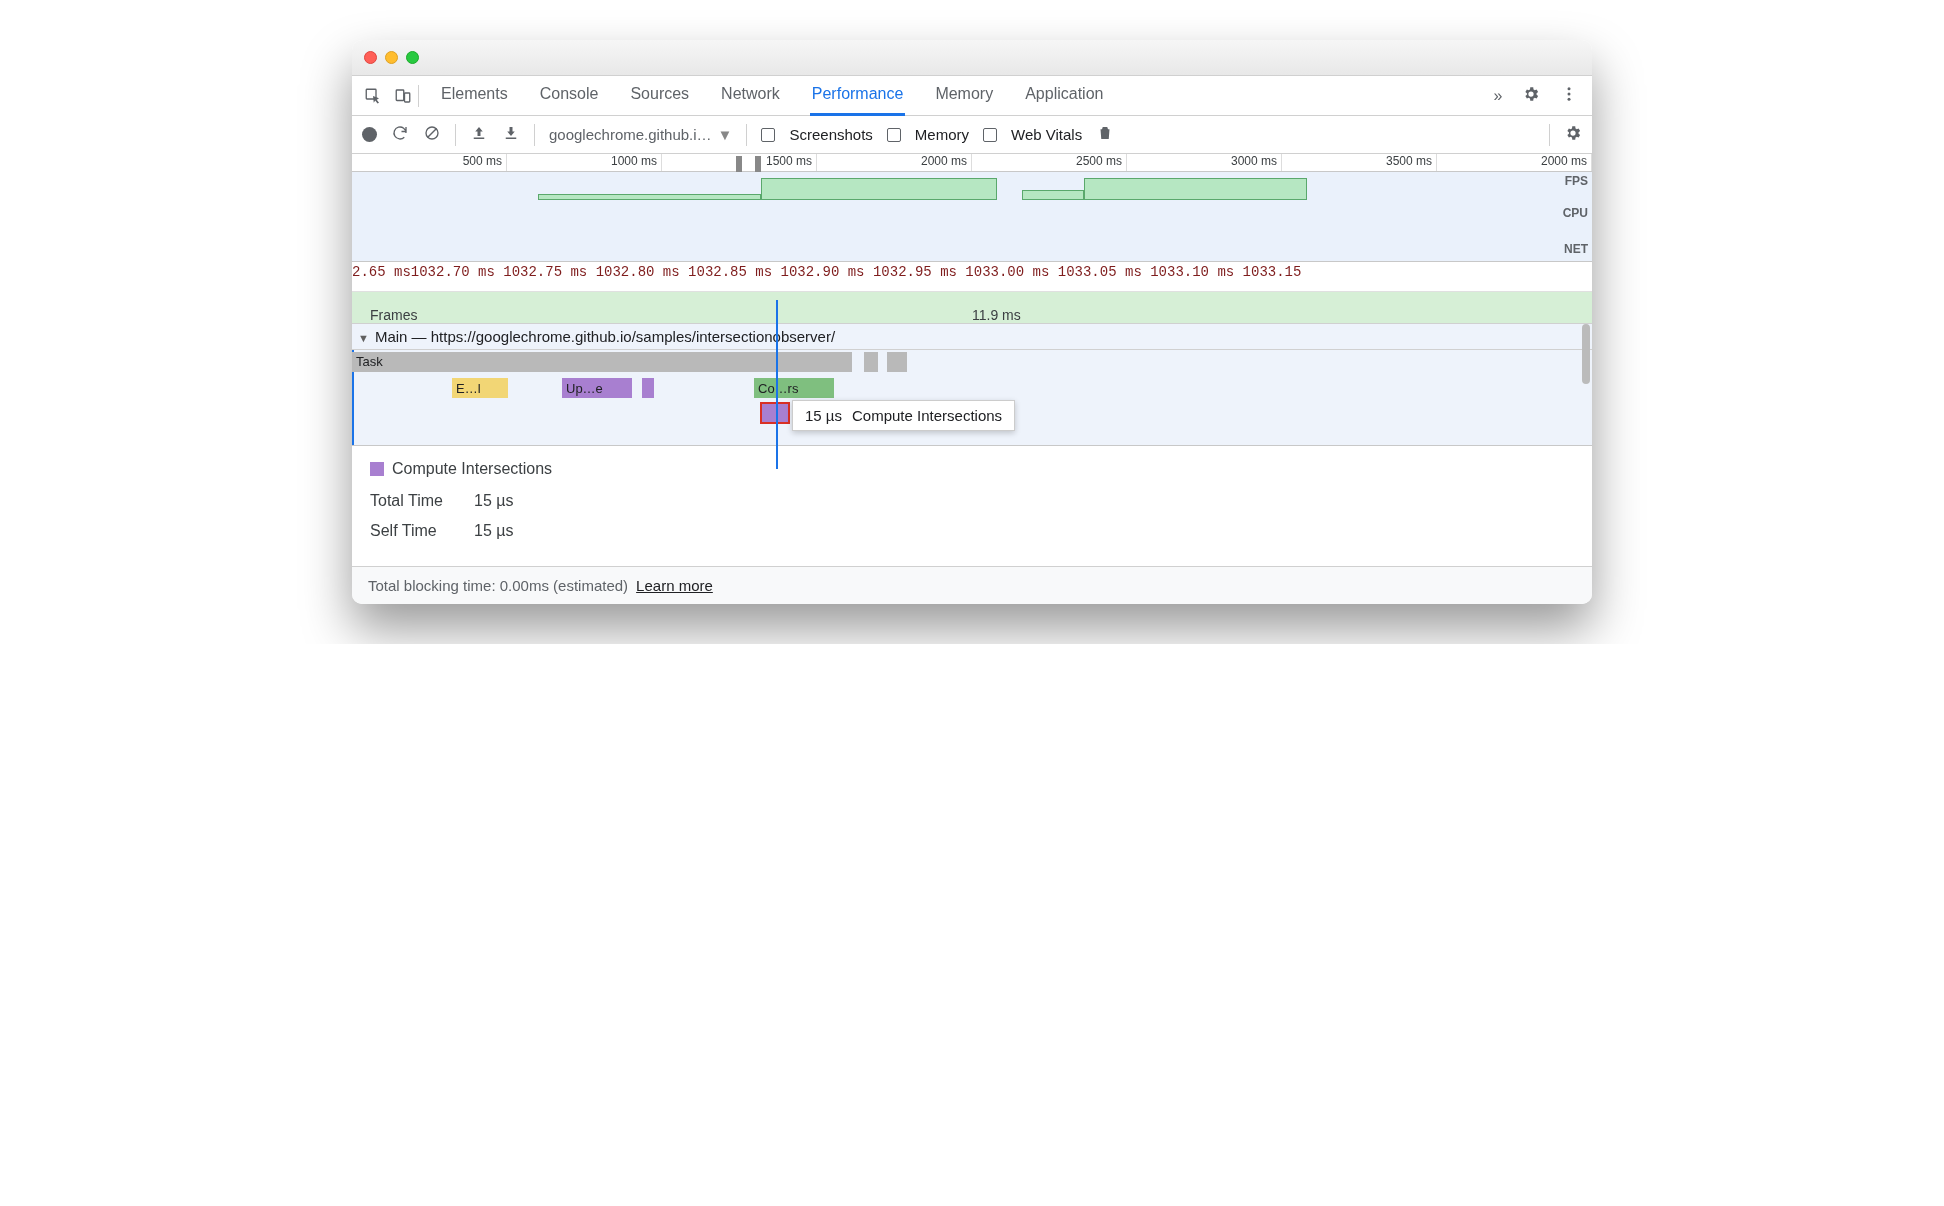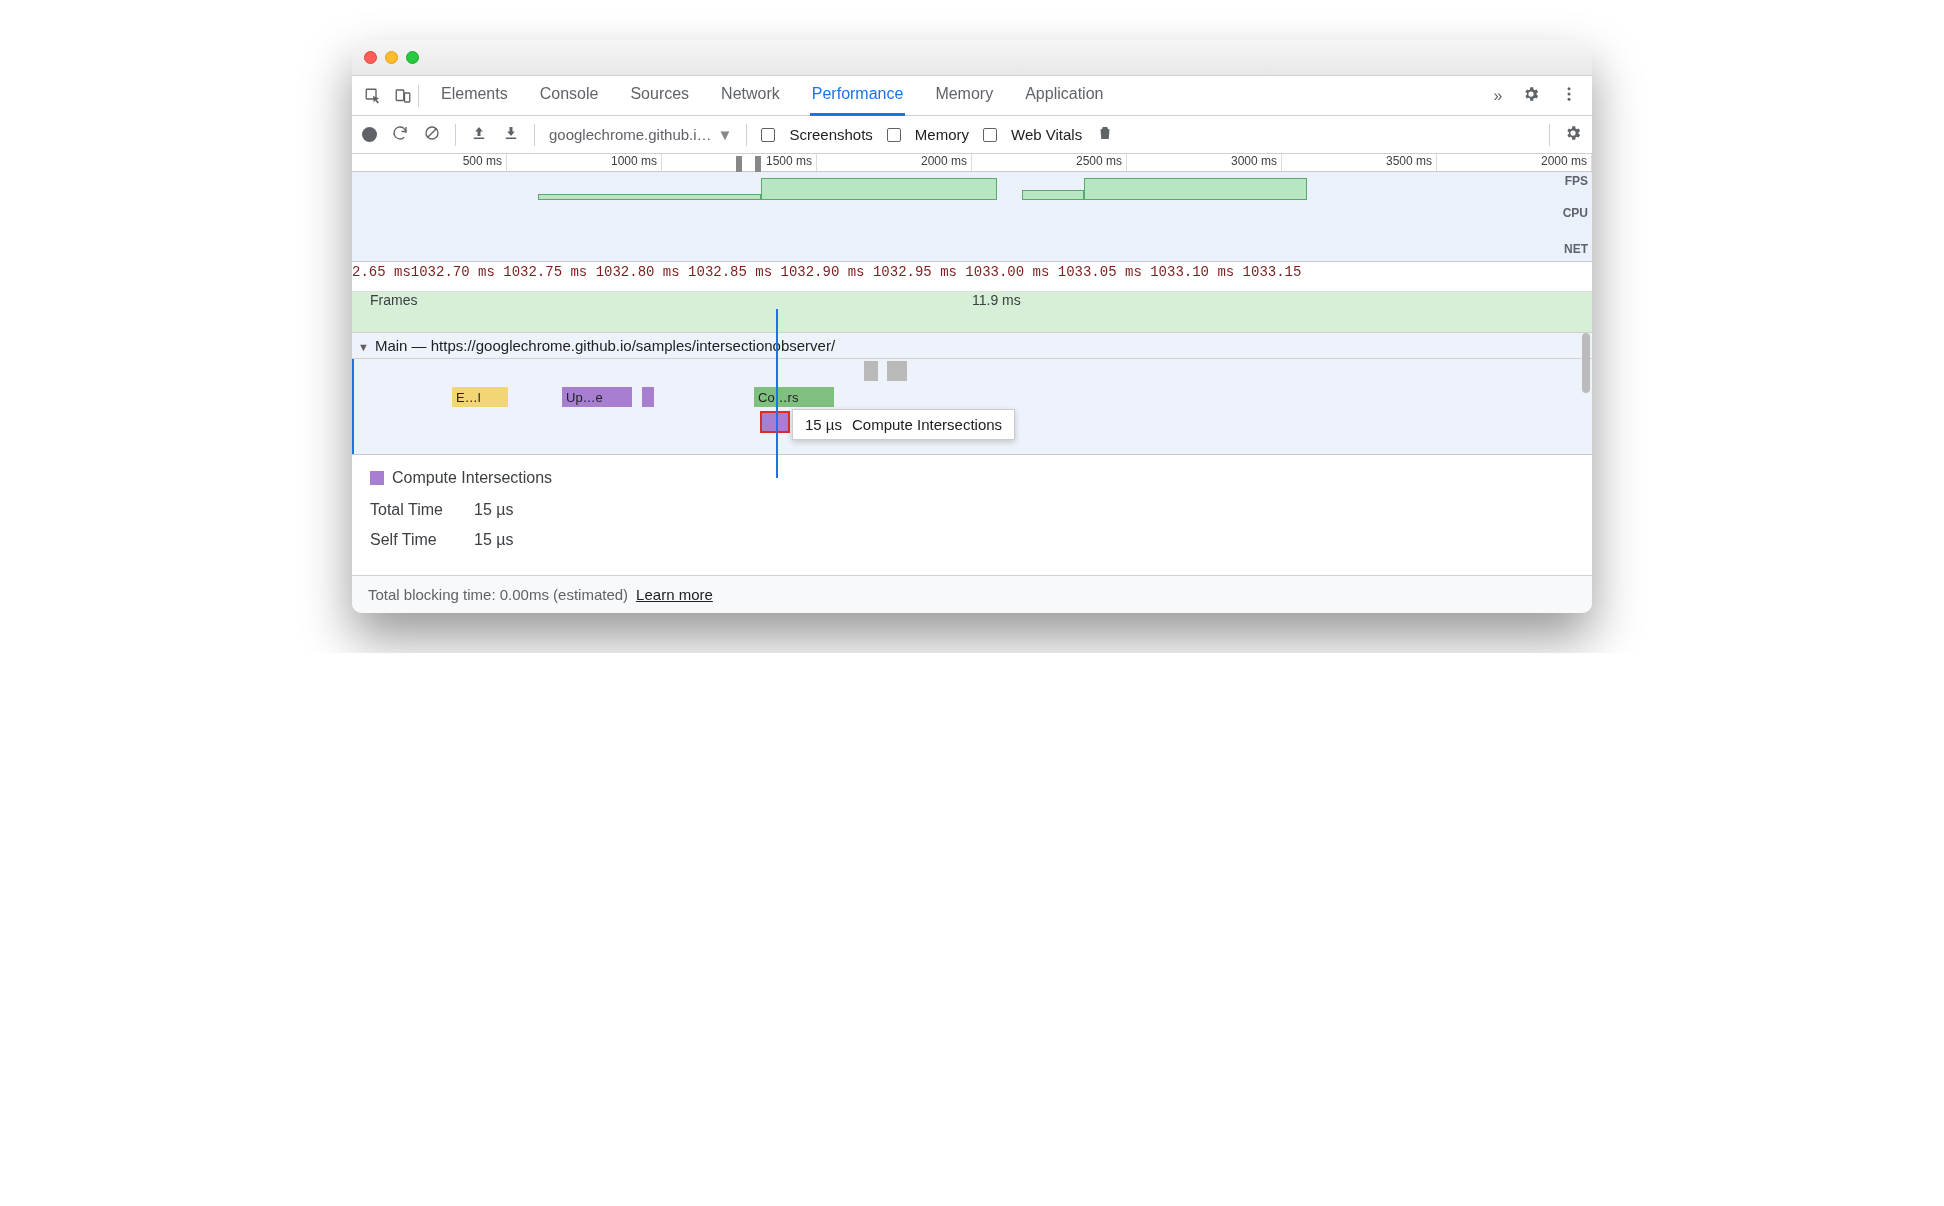--- a/index.html
+++ b/index.html
@@ -28,21 +28,21 @@
   .overview { position: relative; height: 108px; border-bottom: 1px solid #c8c8c8; background: #eaf1fb; }
   .ticks { display: flex; height: 18px; font-size: 12px; color: #3c4043; border-bottom: 1px solid #c8c8c8; background: #fff; }
   .ticks span { flex: 1; text-align: right; padding-right: 4px; border-right: 1px solid #ddd; }
   .rowlabel { position: absolute; right: 4px; font-size: 12px; font-weight: 700; color: #5f6368; }
   .fpsband { position: absolute; top: 18px; left: 0; right: 0; height: 28px; }
   .fpsseg { position: absolute; bottom: 0; background: #b6e7c2; border: 1px solid #5aa86c; }
   .overview-handles { position: absolute; top: 0; bottom: 0; }
   .overview-handle { position: absolute; width: 6px; background: #888; top: 2px; height: 16px; }
   .ruler { height: 30px; display: flex; font-size: 14px; color: #7f1d1d; border-bottom: 1px solid #e0e0e0; background: #fff; white-space: nowrap; overflow: hidden; font-family: Liberation Mono, monospace; }
   .ruler span { padding: 2px 0; }
-  .framesrow { height: 41px; background: #d6efd6; display: flex; align-items: flex-start; font-size: 14px; color: #3c4043; border-bottom: 1px solid #d0d0d0; position: relative; }
+  .framesrow { height: 32px; background: #d6efd6; display: flex; align-items: flex-end; font-size: 14px; color: #3c4043; border-bottom: 1px solid #d0d0d0; position: relative; }
   .framesrow .fl { padding-left: 18px; }
   .framesrow .fv { position: absolute; left: 50%; }
   .mainhdr { height: 26px; display: flex; align-items: center; font-size: 15px; color: #202124; background: #eef3fb; border-bottom: 1px solid #d0d0d0; padding-left: 6px; gap: 6px; }
   .mainhdr .tri::before { content: "▼"; font-size: 11px; color: #606060; }
   .flame { position: relative; height: 96px; background: #eef3fb; border-bottom: 1px solid #c8c8c8; }
   .flame .task { position: absolute; top: 2px; left: 0; width: 500px; height: 20px; background: #b9b9b9; color: #202124; font-size: 13px; padding-left: 4px; line-height: 20px; }
   .flame .taskbit { position: absolute; top: 2px; height: 20px; background: #b9b9b9; }
   .flame .block { position: absolute; height: 20px; font-size: 13px; color: #202124; display: flex; align-items: center; padding: 0 4px; overflow: hidden; }
   .b-yellow { background: #f2d675; top: 28px; }
   .b-purple { background: #a87fd0; color: #fff; top: 28px; }
@@ -205,20 +205,21 @@
     <span class="fv">11.9 ms</span>
   </div>
 
   <div class="flamewrap">
     <div class="mainhdr">
       <span class="tri"></span>
       <span>Main — https://googlechrome.github.io/samples/intersectionobserver/</span>
     </div>
     <div class="flame">
       <div class="vline" style="left:0"></div>
+      <div class="task">Task</div>
       <div class="taskbit" style="left:512px; width:14px"></div>
       <div class="taskbit" style="left:535px; width:20px"></div>
       <div class="block b-yellow" style="left:100px; width:56px">E…l</div>
       <div class="block b-purple" style="left:210px; width:70px">Up…e</div>
       <div class="block b-purple" style="left:290px; width:12px"></div>
       <div class="block b-green" style="left:402px; width:80px">Co…rs</div>
       <div class="b-sel" style="left:408px; width:30px"></div>
       <div class="vline" style="left:424px; top:-50px; bottom:-24px; height:auto"></div>
       <div class="tooltip" style="left:440px; top:50px">
         <span>15 µs</span>

